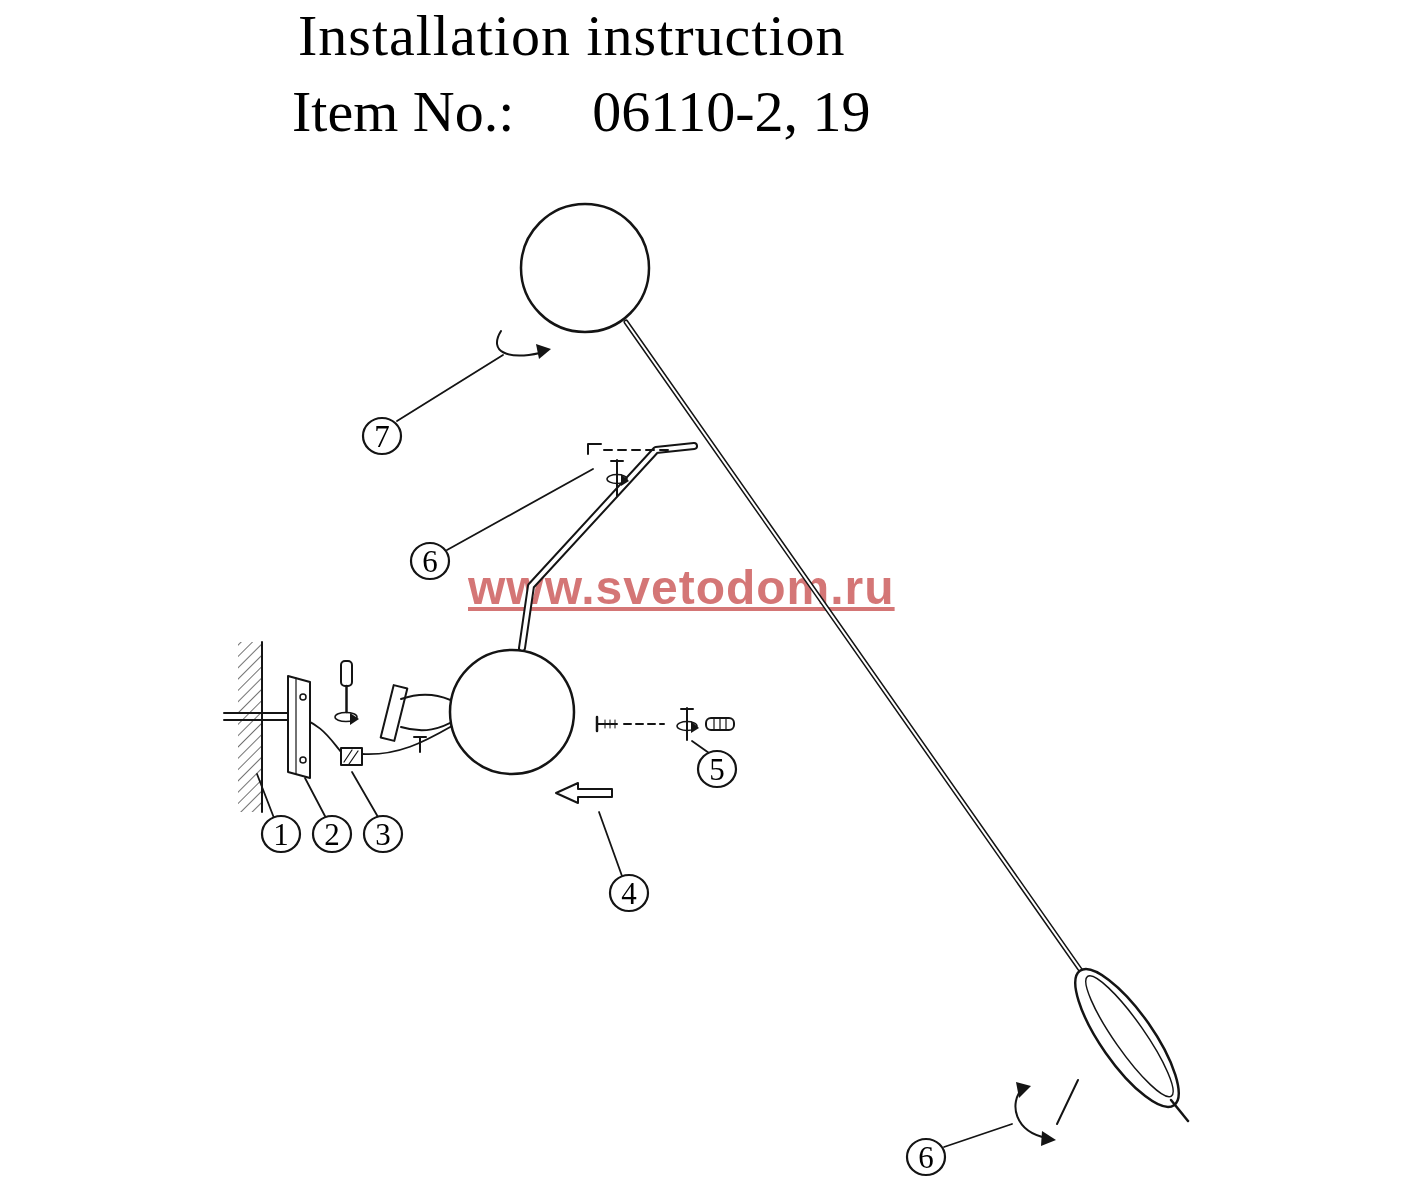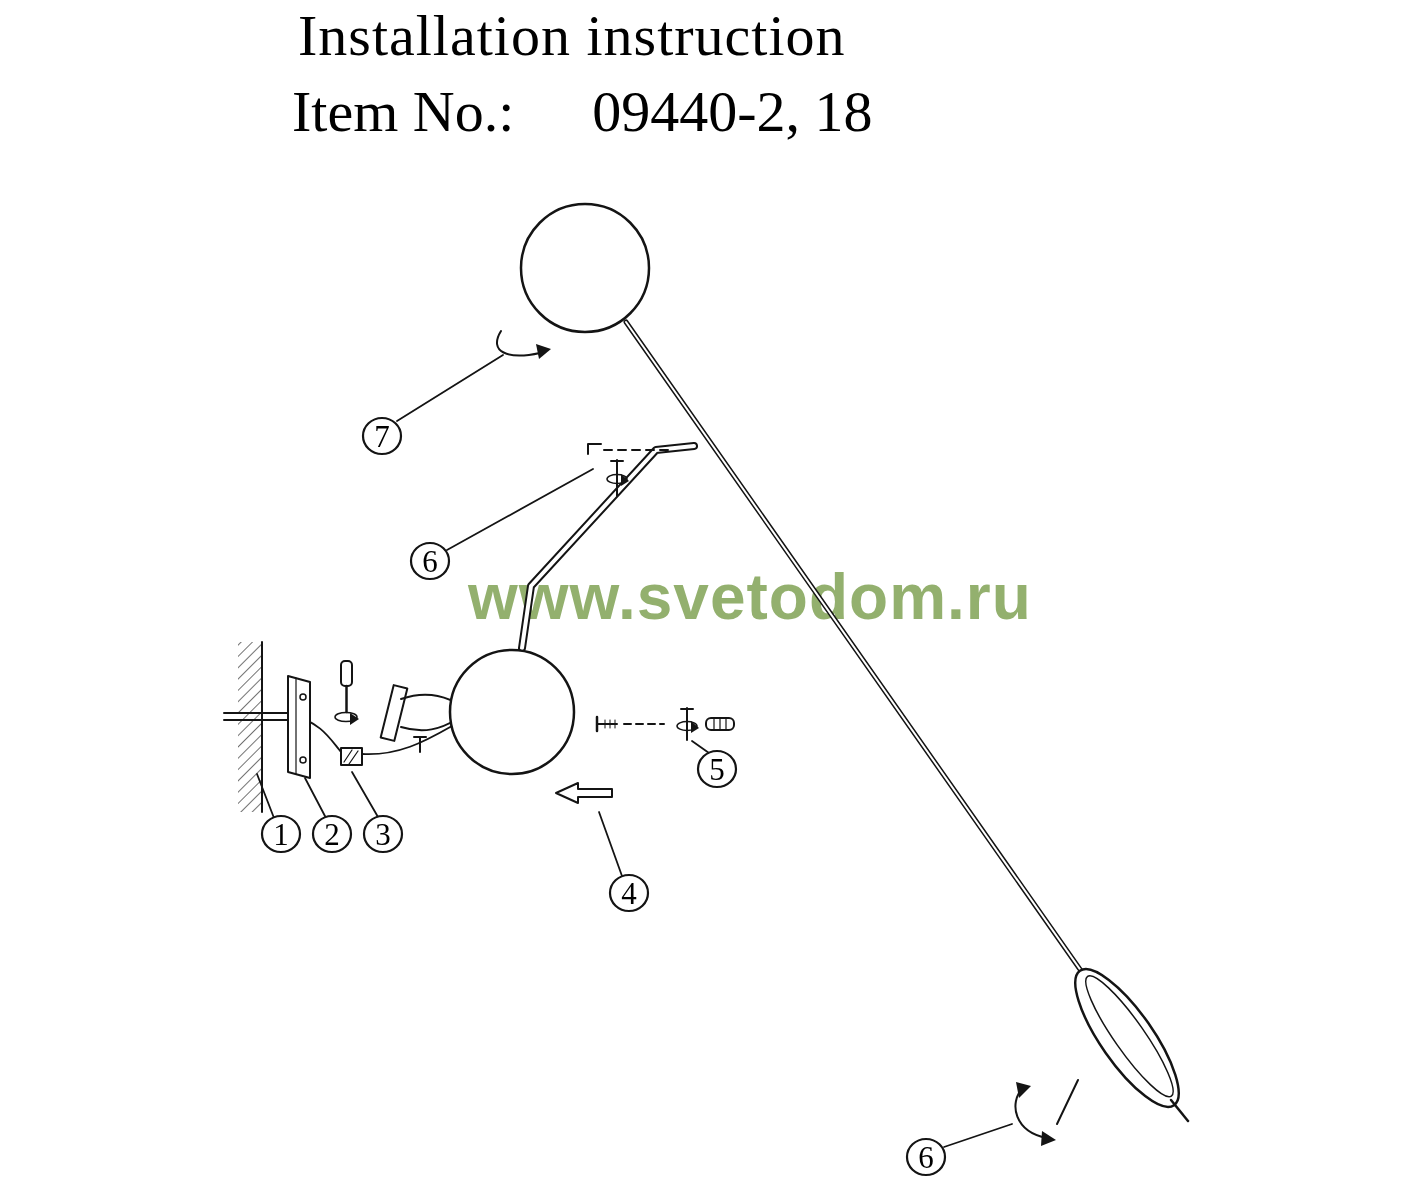--- a/index.html
+++ b/index.html
@@ -13,34 +13,34 @@
     font-size:58px; letter-spacing:1px; white-space:nowrap;
   }
   .item-line {
     position:absolute; left:292px; top:78px;
     font-size:58px; white-space:nowrap;
   }
   .item-line .value { margin-left:78px; }
   .watermark {
     position:absolute; left:468px; top:560px;
     font-family:"Liberation Sans", sans-serif; font-weight:bold;
-    font-size:64px; letter-spacing:1px; color:#4d7c0f; opacity:0.6;
-    white-space:nowrap; z-index:1;
+    font-size:48px; letter-spacing:1px; color:#b91c1c; opacity:0.6;
+    white-space:nowrap; z-index:1;text-decoration:underline;
   }
   svg.diagram { position:absolute; left:0; top:0; z-index:2; }
   .hdr { z-index:3; }
 </style>
 </head>
 <body>
 
 <div class="page">
 
   <div class="title hdr">Installation instruction</div>
   <div class="item-line hdr">
-    <span>Item No.:</span><span class="value">09440-2, 18</span>
+    <span>Item No.:</span><span class="value">06110-2, 19</span>
   </div>
 
   <div class="watermark">www.svetodom.ru</div>
 
   <svg class="diagram" width="1417" height="1181" viewBox="0 0 1417 1181" fill="none" stroke-linecap="round" stroke-linejoin="round">
 
     <defs>
       <pattern id="hatch" patternUnits="userSpaceOnUse" width="8" height="8" patternTransform="rotate(45)">
         <line x1="0" y1="0" x2="0" y2="8" stroke="#141414" stroke-width="1.2"></line>
       </pattern>

